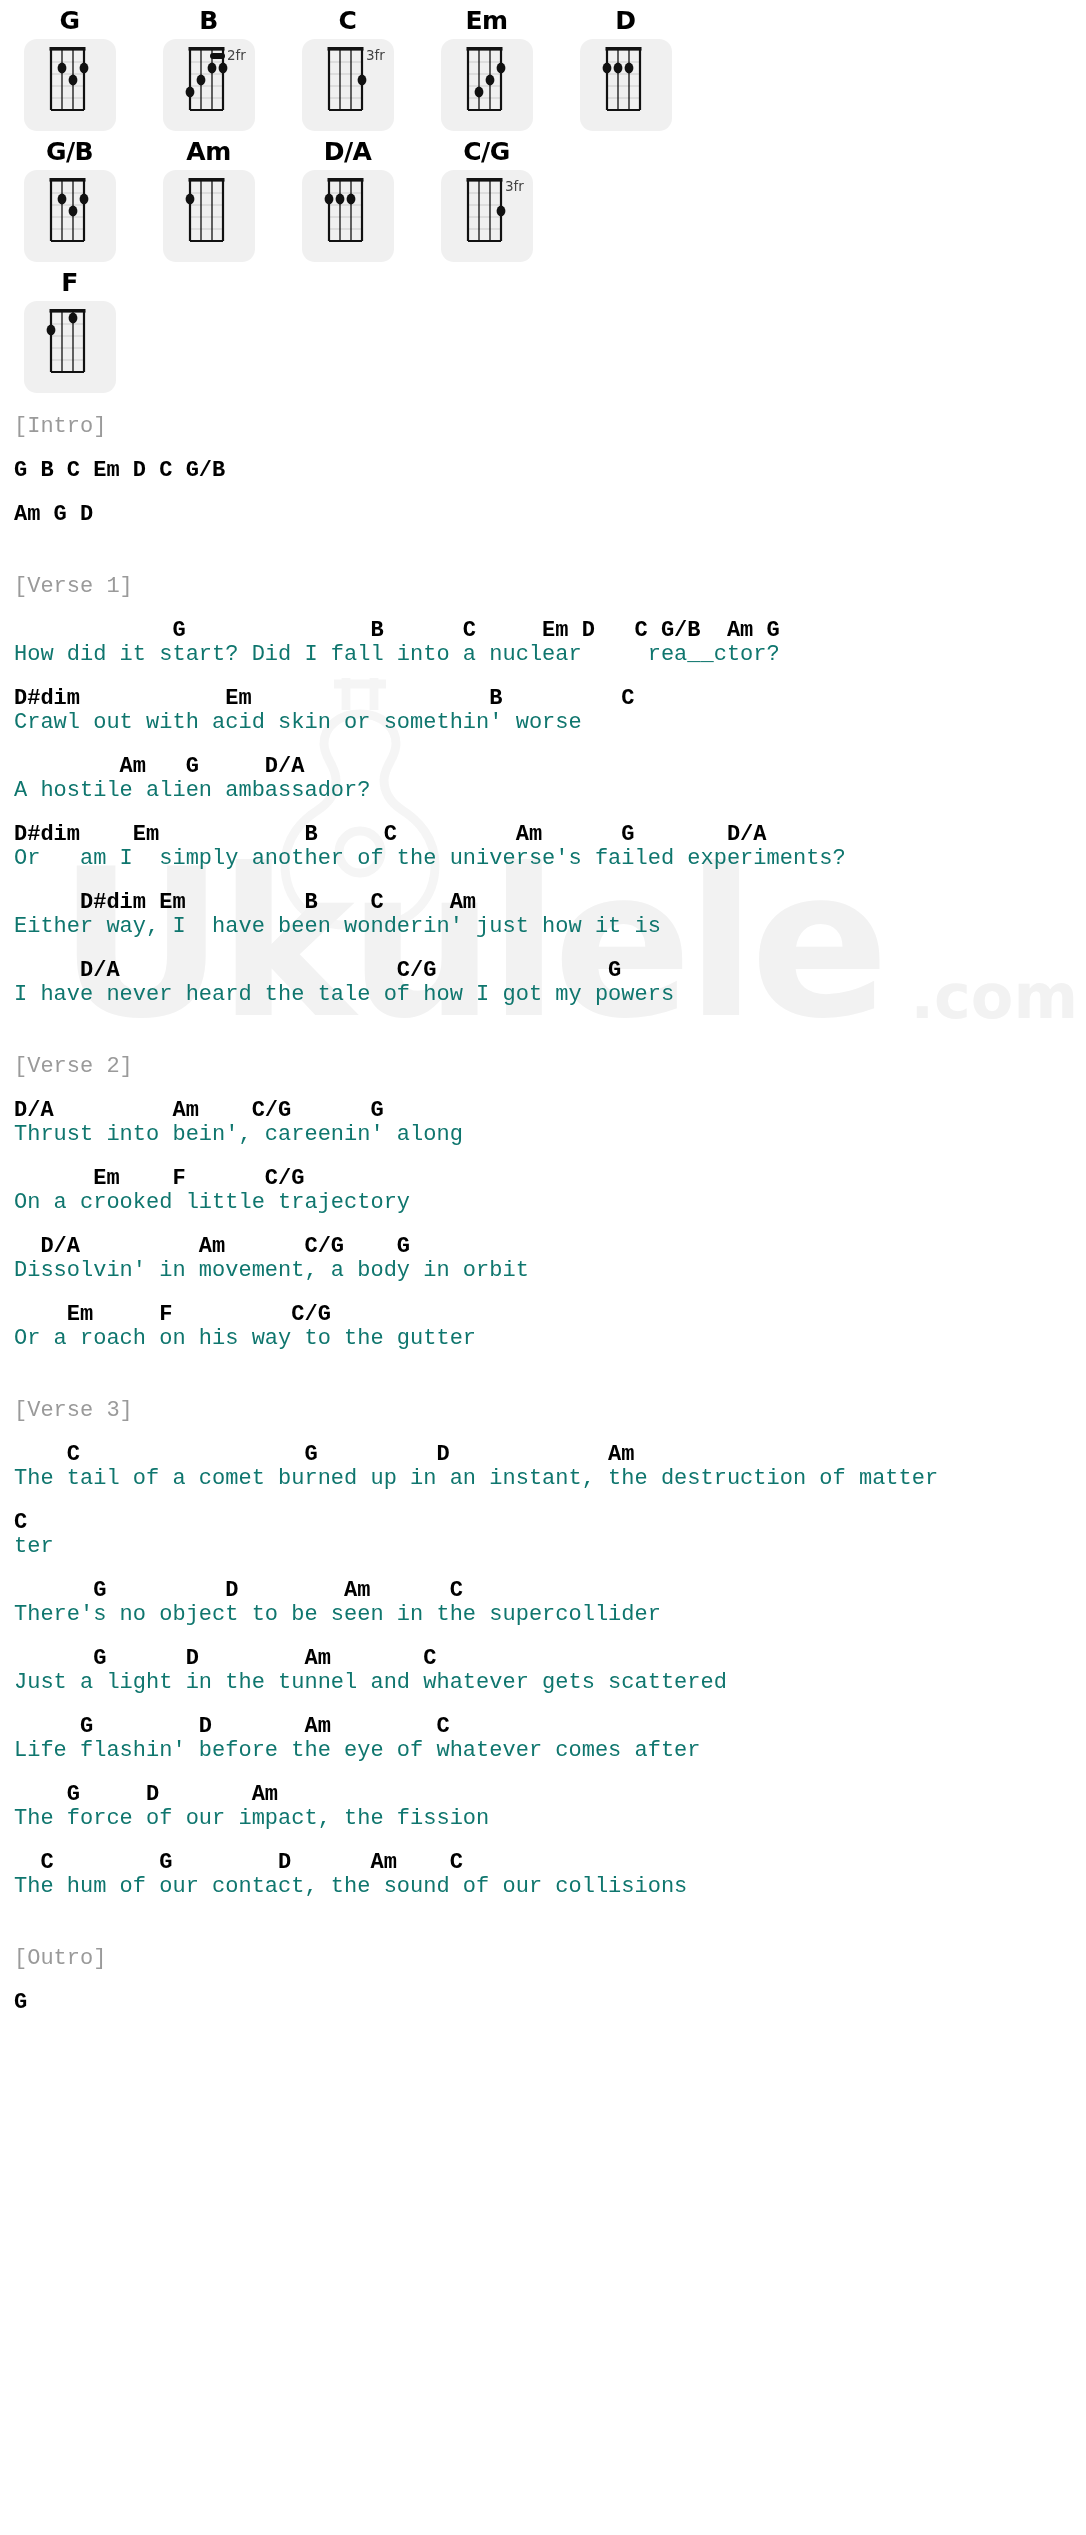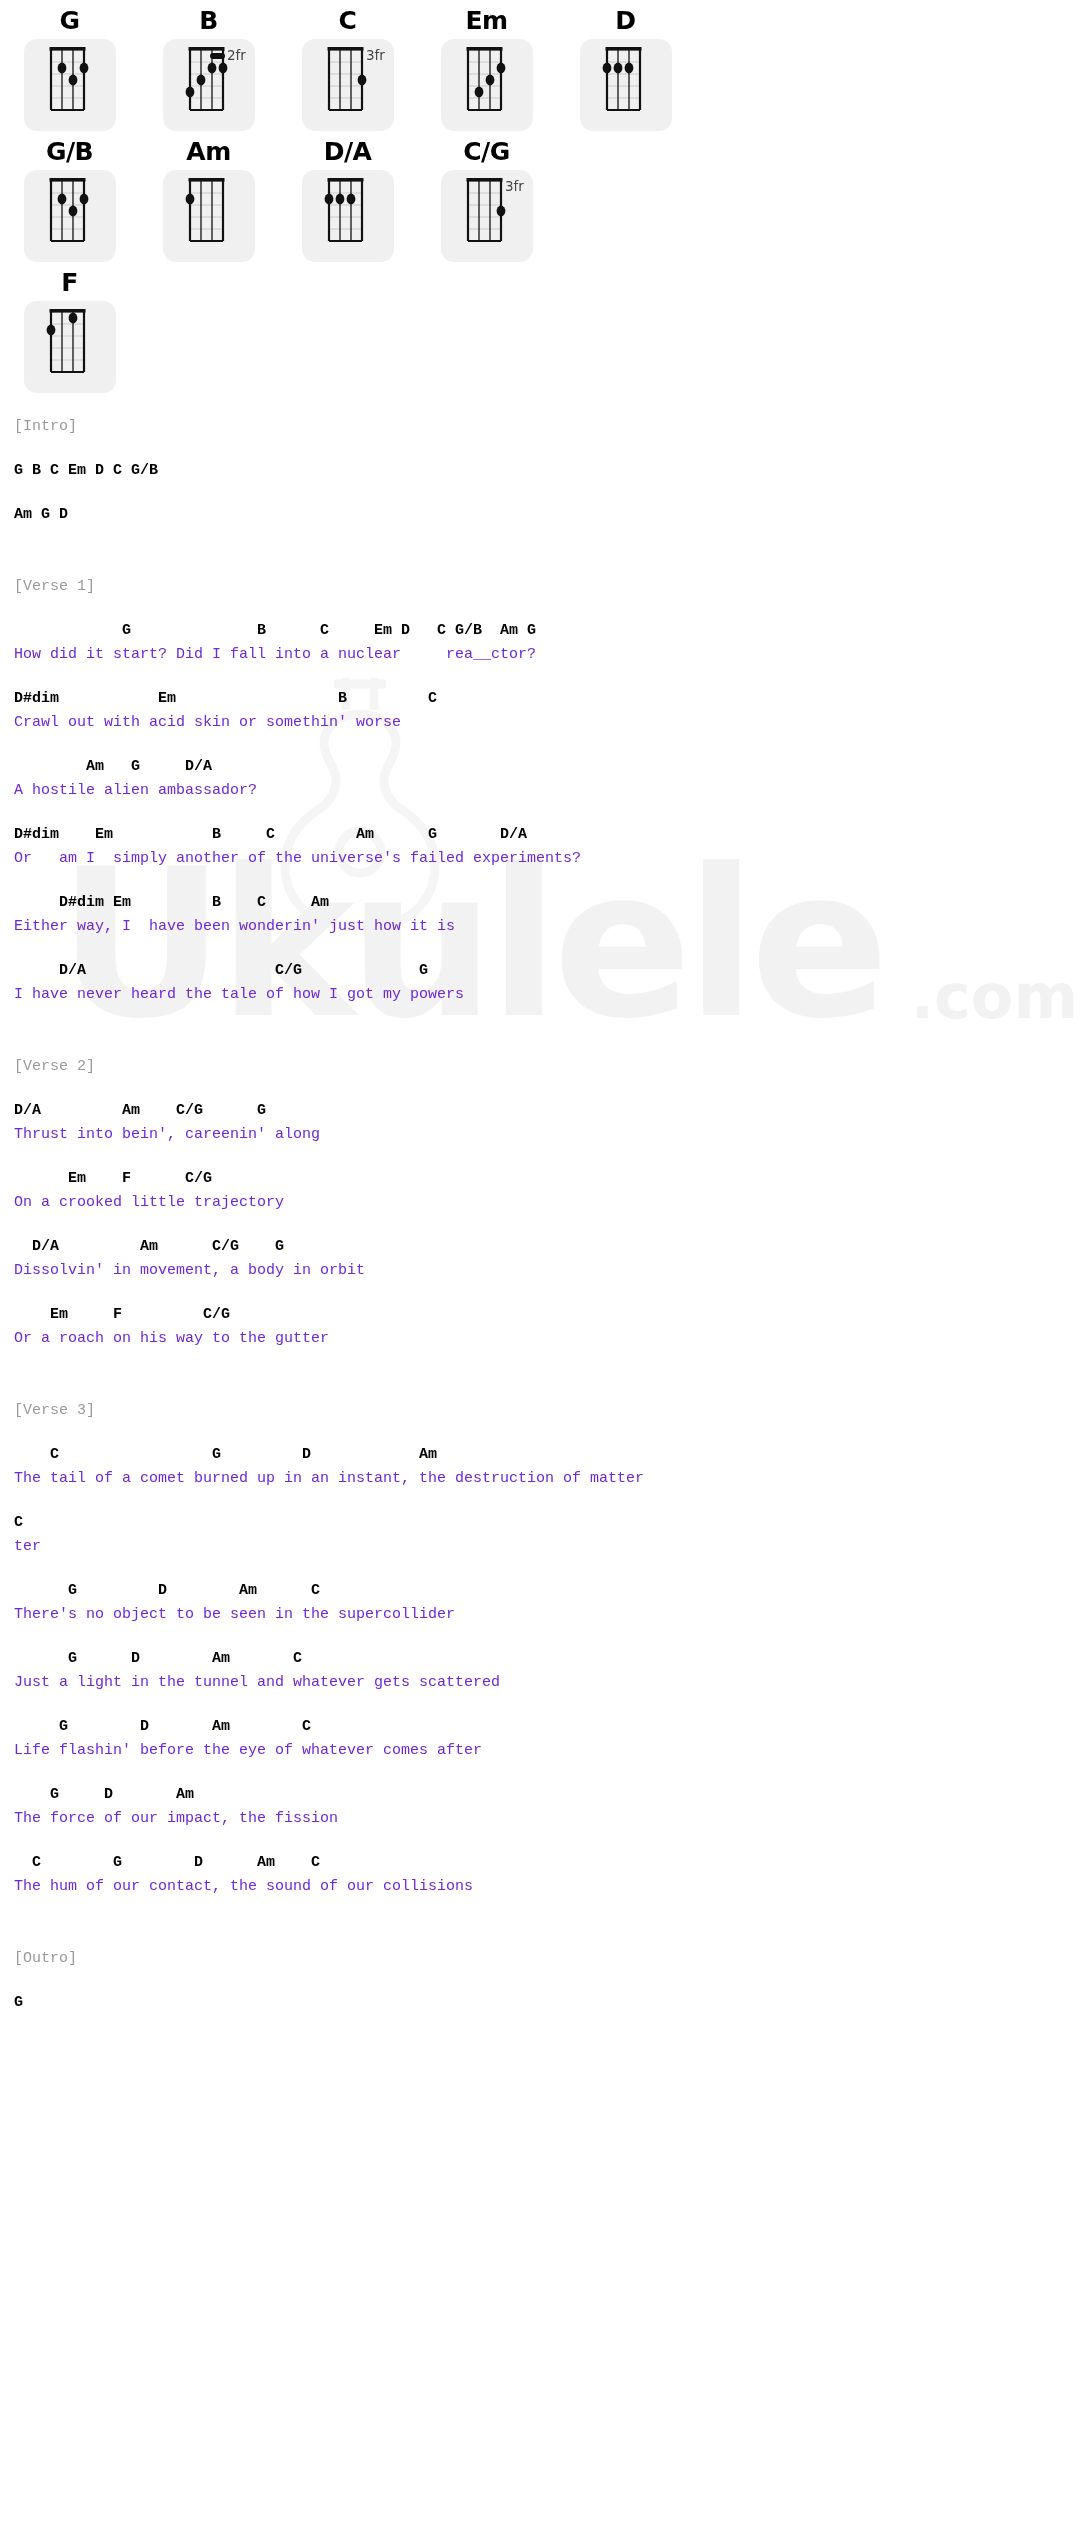--- a/index.html
+++ b/index.html
@@ -84,37 +84,37 @@
     border-radius:13px;
     position:relative;
   }
   .diagram-box svg{ position:absolute; left:0; top:0;}
 
   
   #song{
     position:relative;
     z-index:2;
     font-family:"Liberation Mono", "DejaVu Sans Mono", monospace;
-    font-size:15px;
+    font-size:22px;
     line-height:24px;
     white-space:pre;
     padding-left:14px;
     margin-top:14px;
   }
   #song .sec{
     color:#9a9a9a;
     font-weight:normal;
   }
   #song .chd{
     color:#000;
     font-weight:bold;
     margin-top:20px;
   }
   #song .lyr{
-    color:#6d28d9;
+    color:#0f766e;
     font-weight:normal;
   }
   #song .blank{ display:block; height:24px;}
   #song .line{ display:block; height:24px; overflow:visible;}
 </style>
 </head>
 <body>
 
 <div id="watermark">
   <svg class="wm-uke" viewBox="0 0 230 300">

